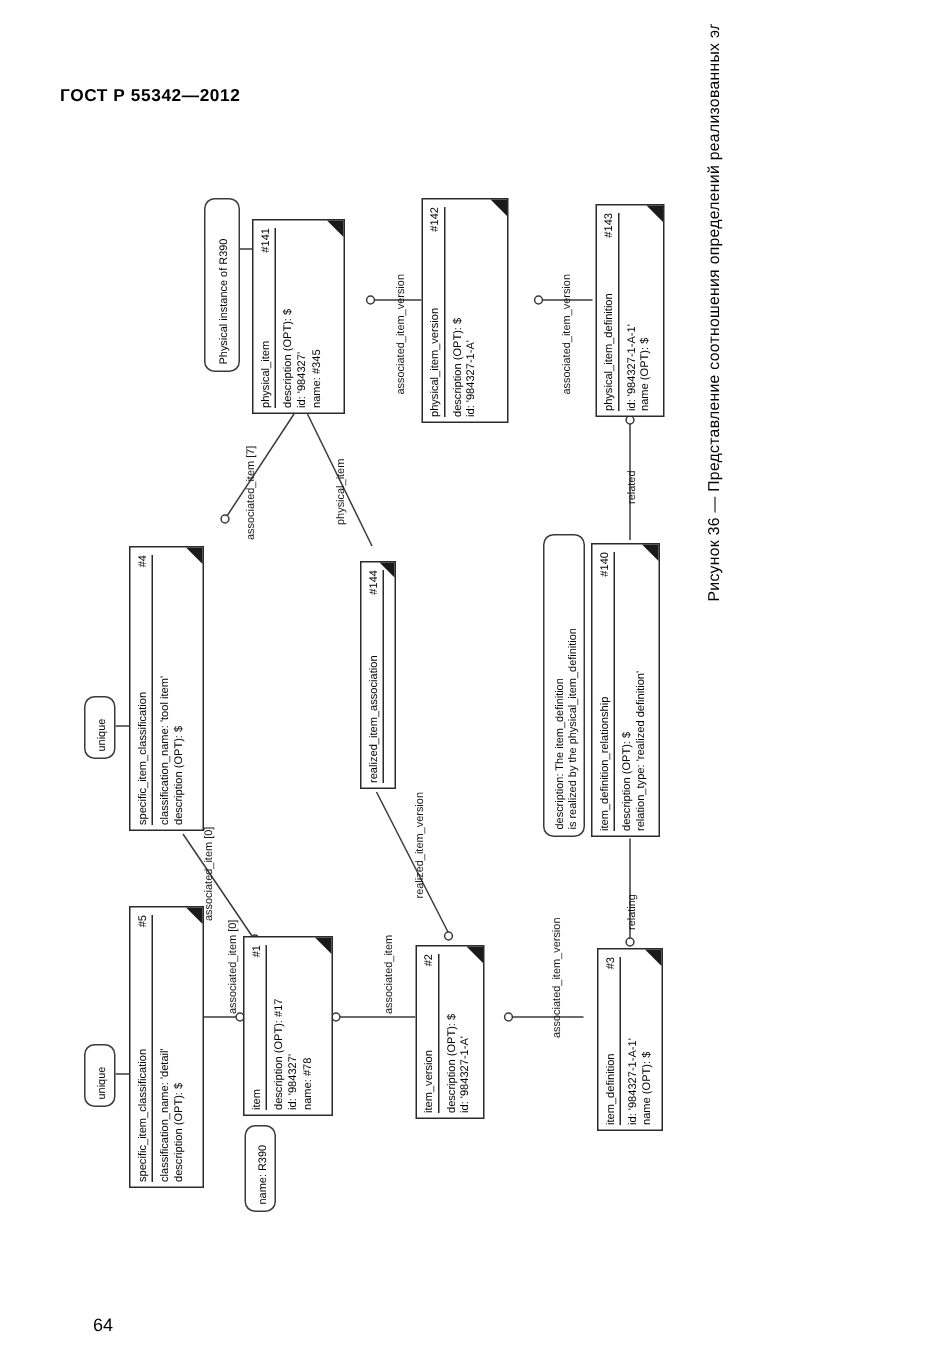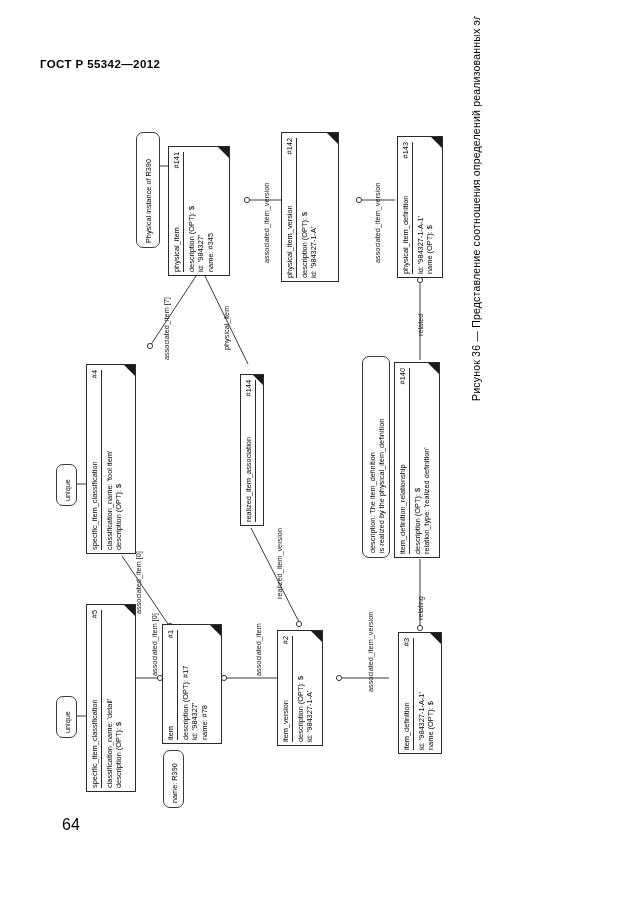--- a/index.html
+++ b/index.html
@@ -26,22 +26,22 @@
     left: 40px;
     top: 42px;
     font-size: 11.5px;
     font-weight: bold;
     letter-spacing: 0.4px;
     white-space: nowrap;
   }
   .page-number {
     position: absolute;
     left: 42px;
-    top: 800px;
-    font-size: 16px;
+    top: 860px;
+    font-size: 12px;
     padding-left: 20px;
   }
 
   
   .figure-caption {
     position: absolute;
     left: 470px;
     top: 385px;
     width: 330px;
     transform: rotate(-90deg);

